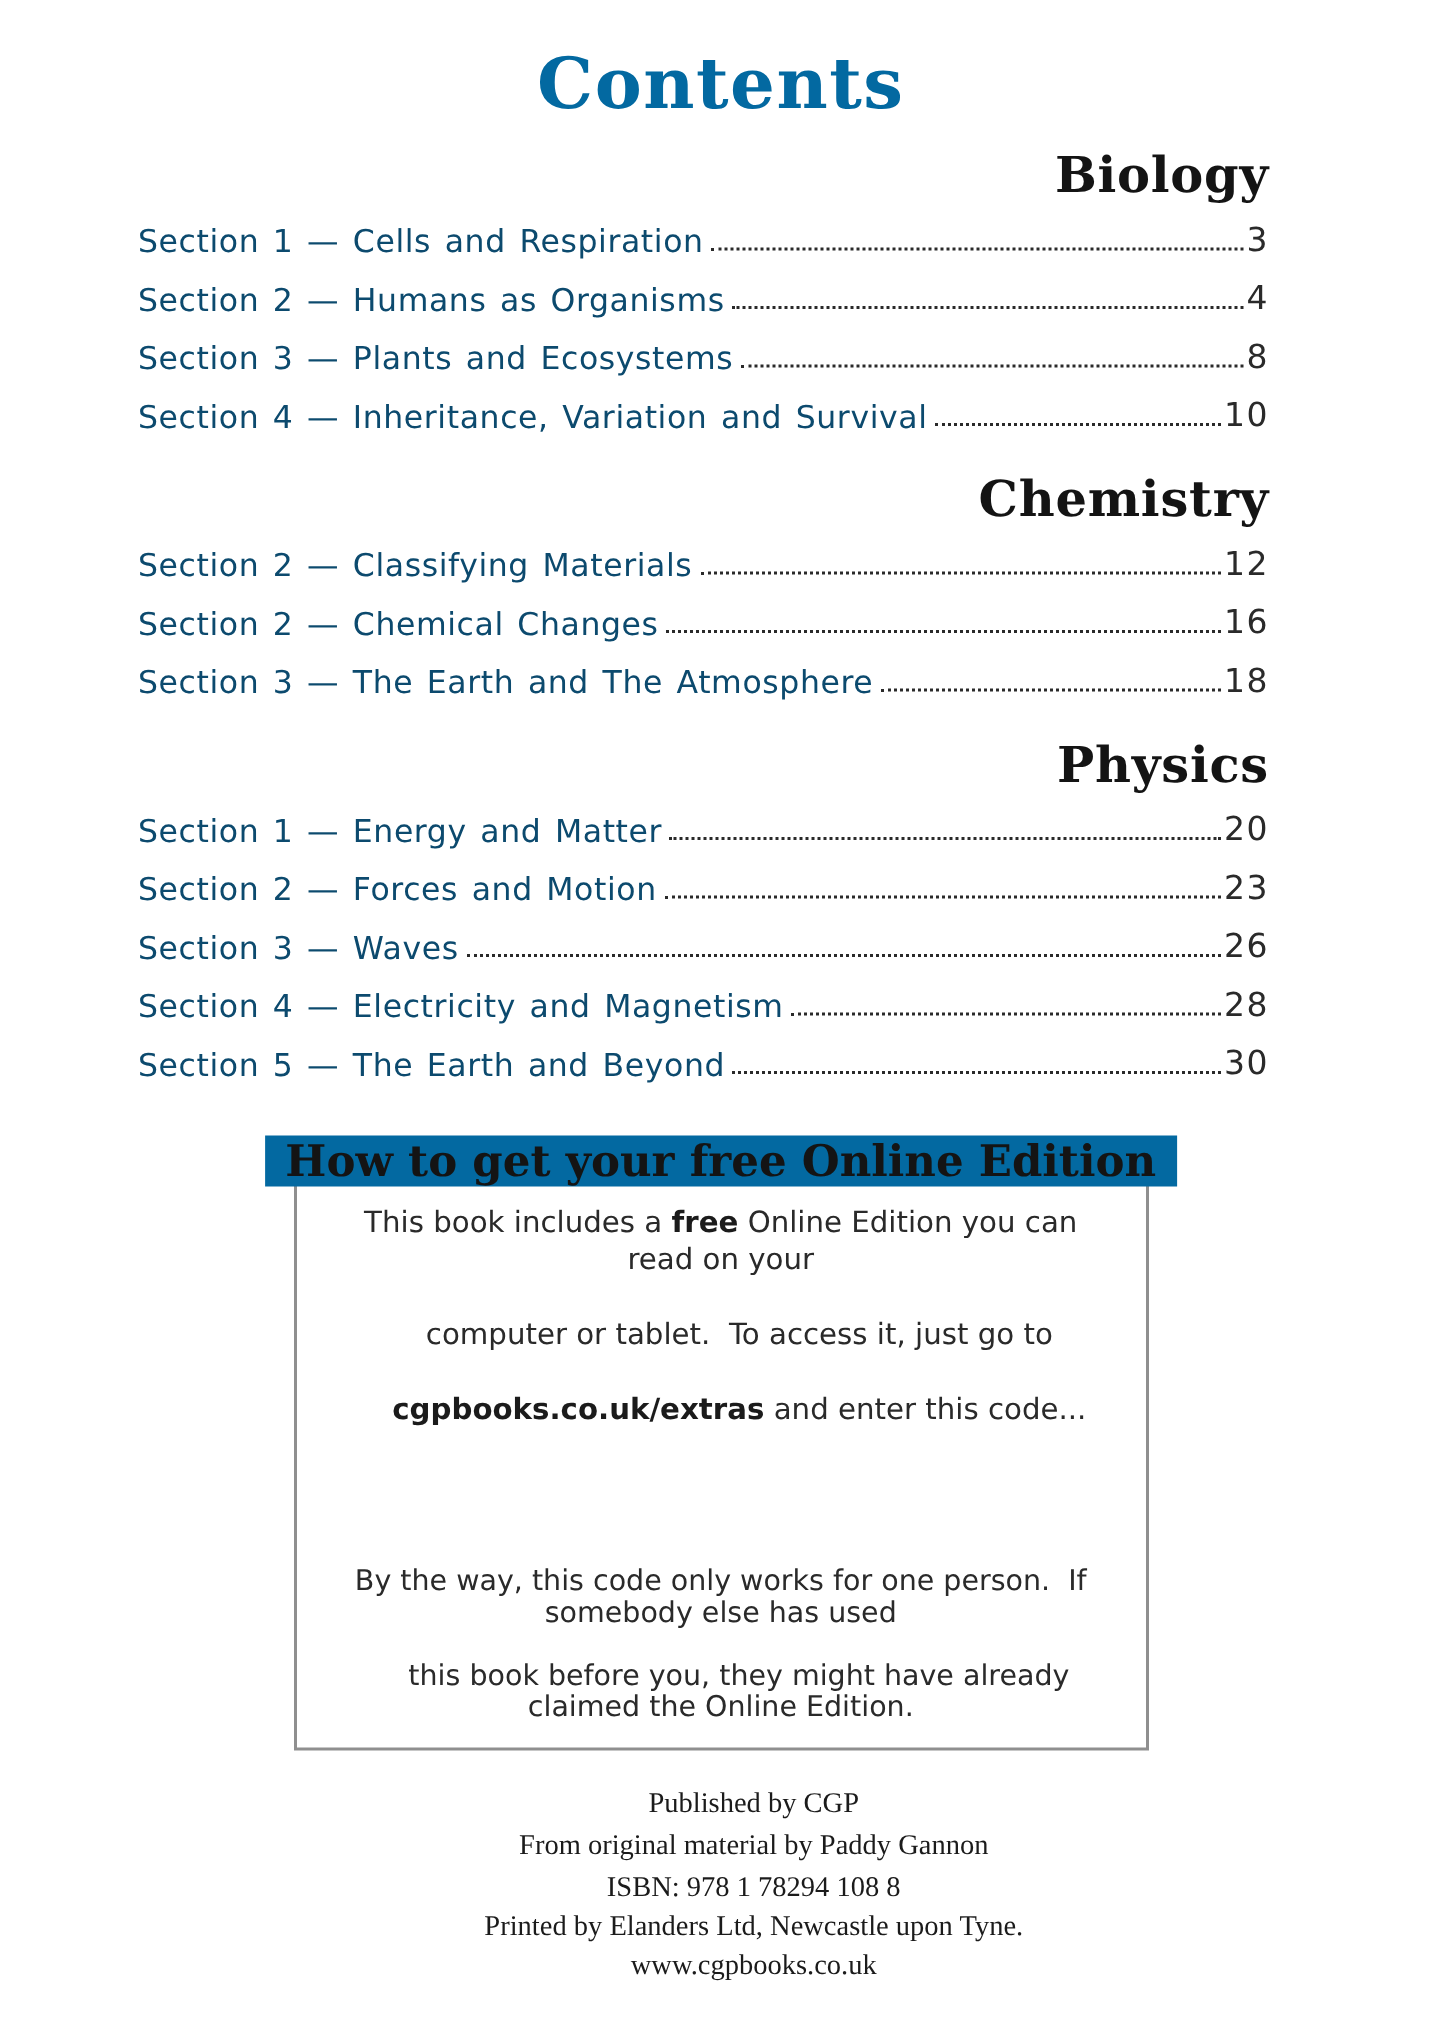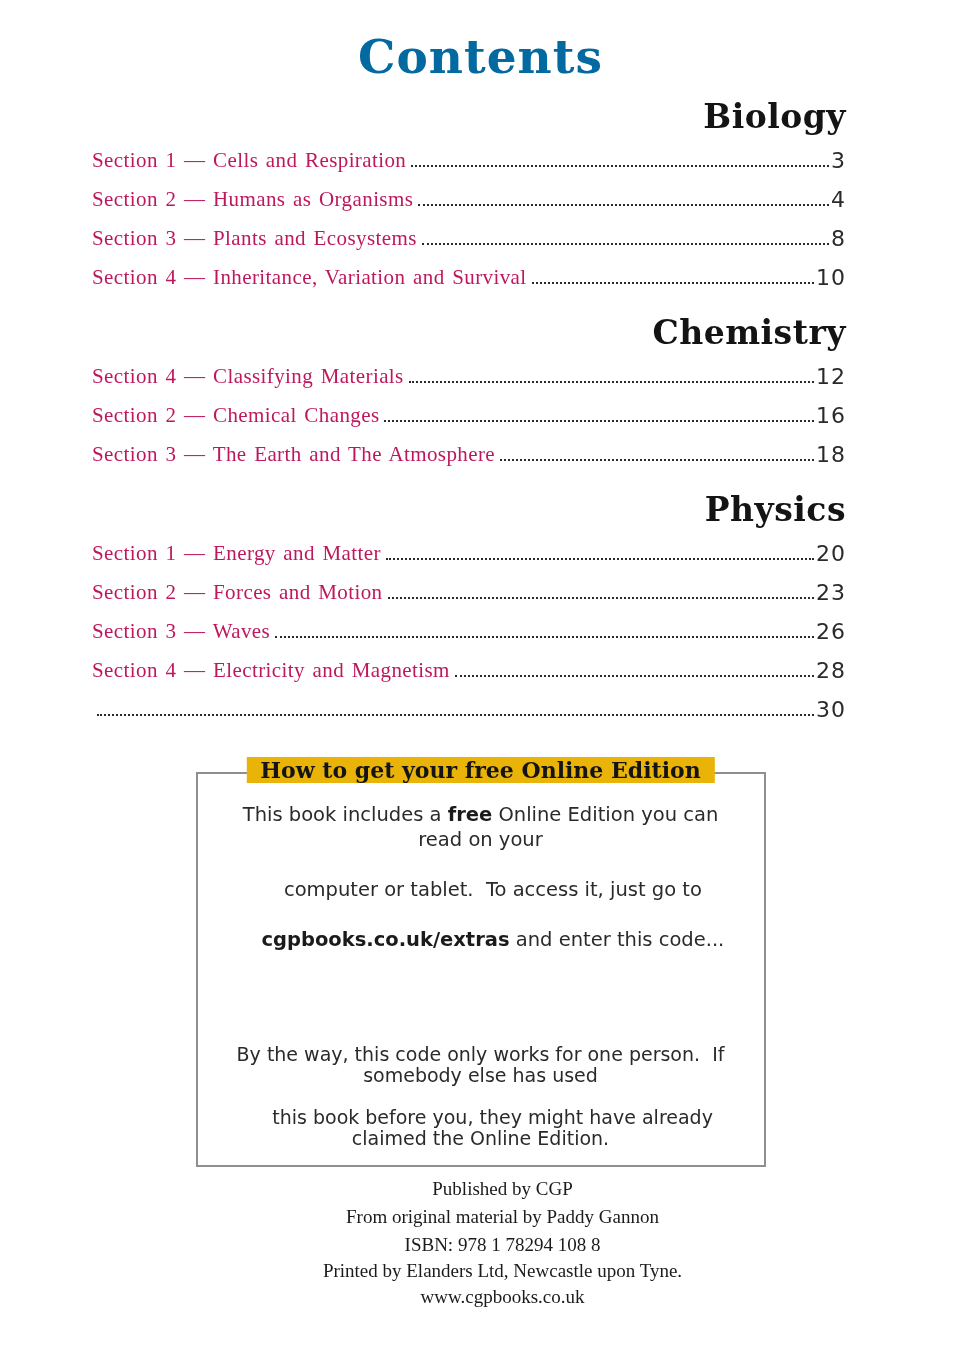--- a/index.html
+++ b/index.html
@@ -42,23 +42,22 @@
   .toc-row {
     display: flex;
     align-items: flex-end;
     margin-bottom: 14px;
     height: 25px;
   }
   .toc-label {
     font-size: 21px;
     letter-spacing: 0.4px;
     word-spacing: 2px;
-    color: #be185d;
-    white-space: pre-wrap;
-    font-family: Liberation Serif, serif;
+    color: #0c4a6e;
+    white-space: pre-wrap;
   }
   .toc-leader {
     flex: 1;
     border-bottom: 2px dotted #2a2a2a;
     margin: 0 2px 6px 5px;
     height: 0;
   }
   .toc-page {
     font-size: 22px;
     letter-spacing: 1px;
@@ -73,46 +72,46 @@
     position: relative;
     padding: 28px 26px 16px 26px;
     min-height: 260px;
     text-align: center;
   }
   .online-box-title {
     position: absolute;
     top: -17px;
     left: 50%;
     transform: translateX(-50%);
-    background: #eab308;
+    background: #0369a1;
     padding: 0 14px;
     white-space: nowrap;
     font-family: "DejaVu Serif", serif;
     font-weight: bold;
-    font-size: 22px;
+    font-size: 29px;
     color: #141414;
   }
   .box-intro {
     font-size: 19.5px;
     line-height: 25px;
     color: #2a2a2a;
     white-space: pre-wrap;
   }
   .box-intro b, .box-intro .bold { font-weight: bold; color: #1b1b1b; }
   .box-code-space { height: 92px; }
   .box-note {
     font-size: 19px;
     line-height: 21px;
     color: #2a2a2a;
     white-space: pre-wrap;
   }
 
   
   .footer {
-    margin-top: 8px;
+    margin-top: 22px;
     text-align: center;
     font-family: "Liberation Serif", serif;
     color: #1b1b1b;
     padding-left: 44px;
   }
   .footer-line {
     font-size: 19px;
     line-height: 28px;
     white-space: pre-wrap;
   }
@@ -147,21 +146,21 @@
       <div class="toc-row">
         <span class="toc-label">Section 4 — Inheritance, Variation and Survival</span>
         <span class="toc-leader"></span>
         <span class="toc-page">10</span>
       </div>
     </div>
 
     <div class="toc-section">
       <h2 class="toc-section-heading">Chemistry</h2>
       <div class="toc-row">
-        <span class="toc-label">Section 4 — Classifying Materials</span>
+        <span class="toc-label">Section 2 — Classifying Materials</span>
         <span class="toc-leader"></span>
         <span class="toc-page">12</span>
       </div>
       <div class="toc-row">
         <span class="toc-label">Section 2 — Chemical Changes</span>
         <span class="toc-leader"></span>
         <span class="toc-page">16</span>
       </div>
       <div class="toc-row">
         <span class="toc-label">Section 3 — The Earth and The Atmosphere</span>
@@ -186,20 +185,21 @@
         <span class="toc-label">Section 3 — Waves</span>
         <span class="toc-leader"></span>
         <span class="toc-page">26</span>
       </div>
       <div class="toc-row">
         <span class="toc-label">Section 4 — Electricity and Magnetism</span>
         <span class="toc-leader"></span>
         <span class="toc-page">28</span>
       </div>
       <div class="toc-row">
+        <span class="toc-label">Section 5 — The Earth and Beyond</span>
         <span class="toc-leader"></span>
         <span class="toc-page">30</span>
       </div>
     </div>
 
   </div>
 
   <div class="online-box">
     <div class="online-box-title">How to get your free Online Edition</div>
     <p class="box-intro"><span>This book includes a </span><span class="bold">free</span><span> Online Edition you can read on your</span><br>

